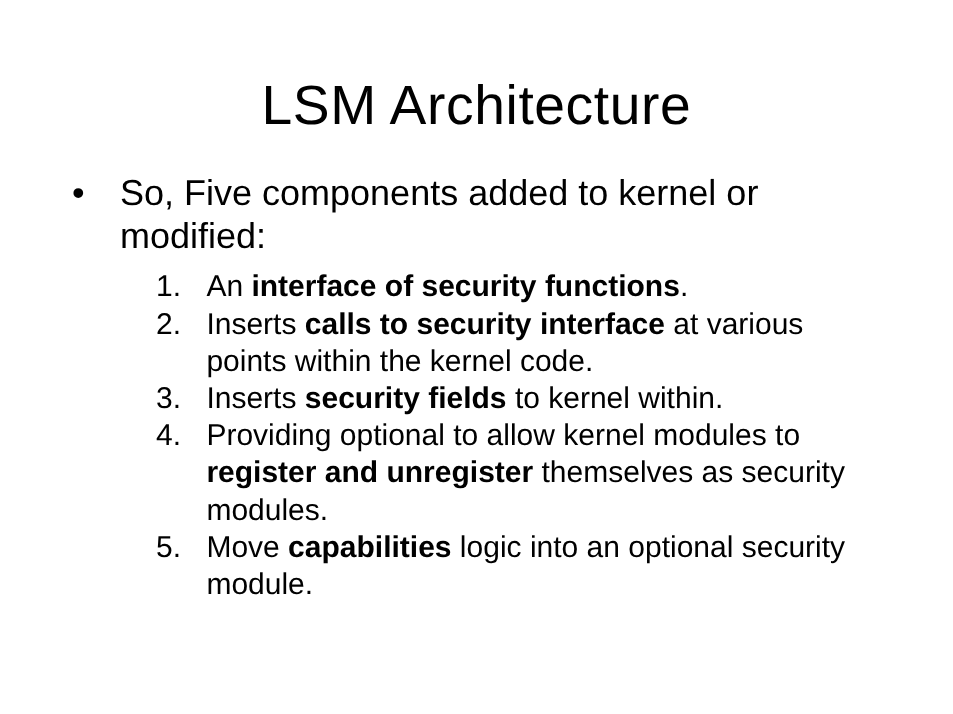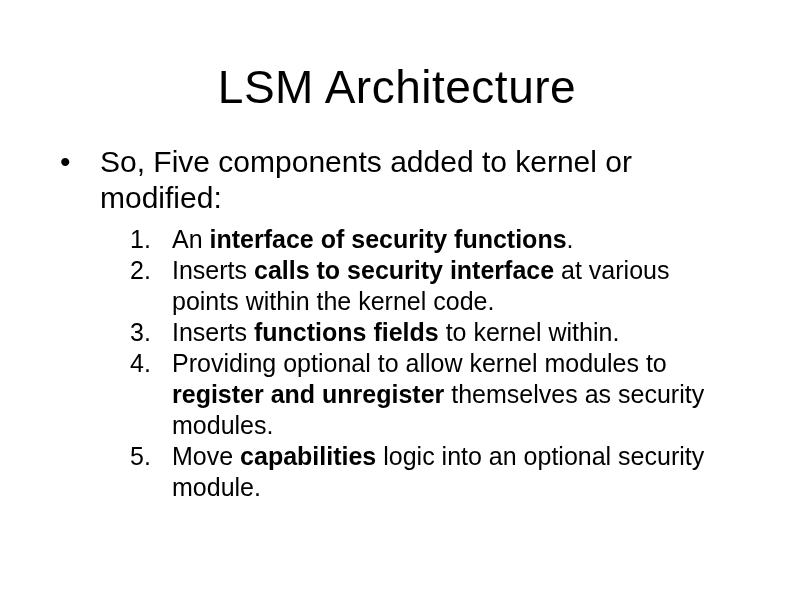--- a/index.html
+++ b/index.html
@@ -82,21 +82,21 @@
     </li>
     <li class="numbered-item">
       <span class="num">2.</span>
       <span class="item-body">
         <span>Inserts </span><span class="bold">calls to security interface</span><span> at various points within the kernel code.</span>
       </span>
     </li>
     <li class="numbered-item">
       <span class="num">3.</span>
       <span class="item-body">
-        <span>Inserts </span><span class="bold">functions fields</span><span> to kernel within.</span>
+        <span>Inserts </span><span class="bold">security fields</span><span> to kernel within.</span>
       </span>
     </li>
     <li class="numbered-item">
       <span class="num">4.</span>
       <span class="item-body">
         <span>Providing optional to allow kernel modules to </span><span class="bold">register and unregister</span><span> themselves as security modules.</span>
       </span>
     </li>
     <li class="numbered-item">
       <span class="num">5.</span>

